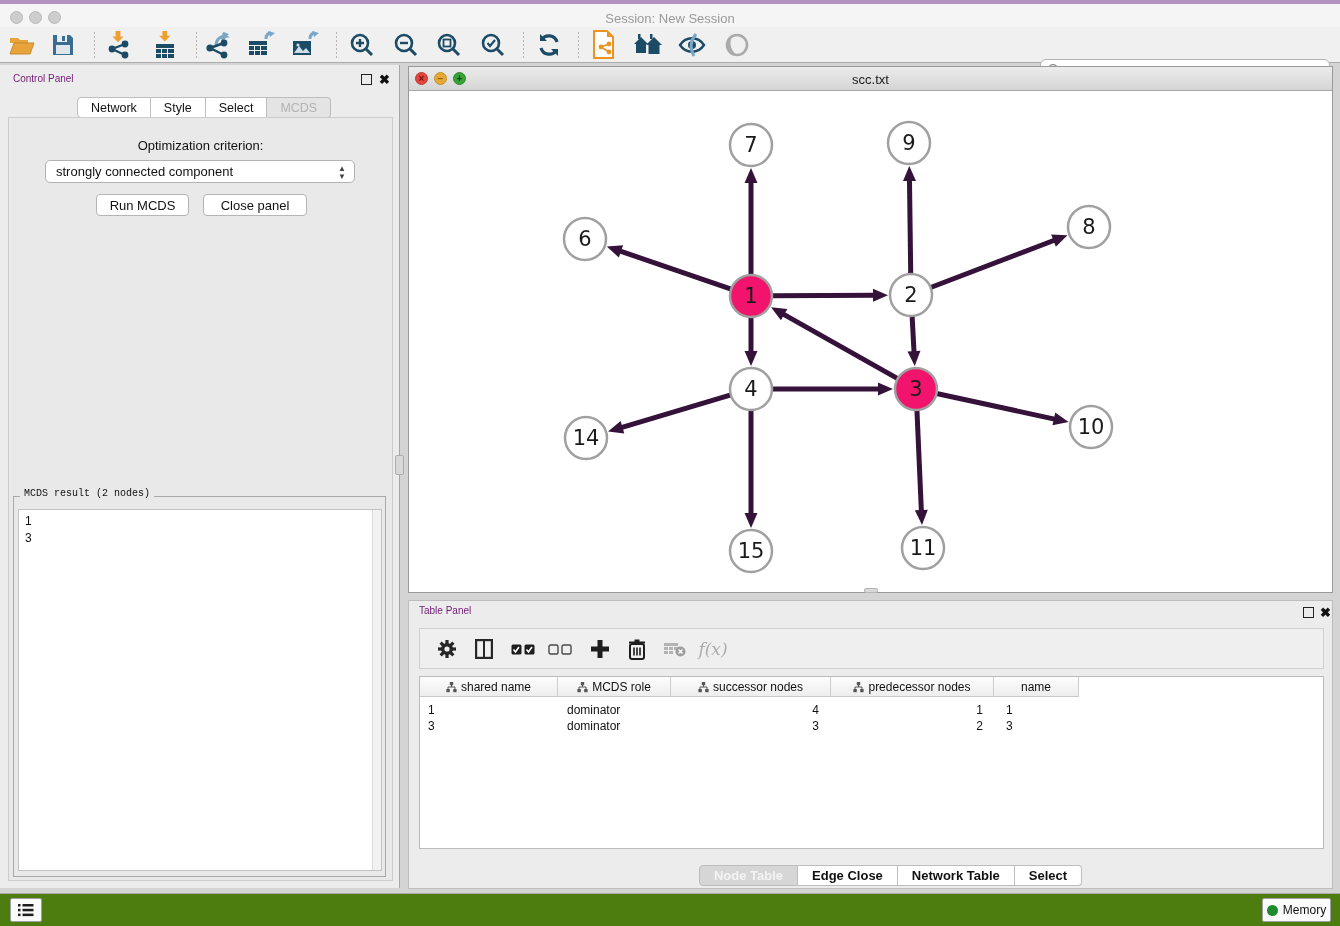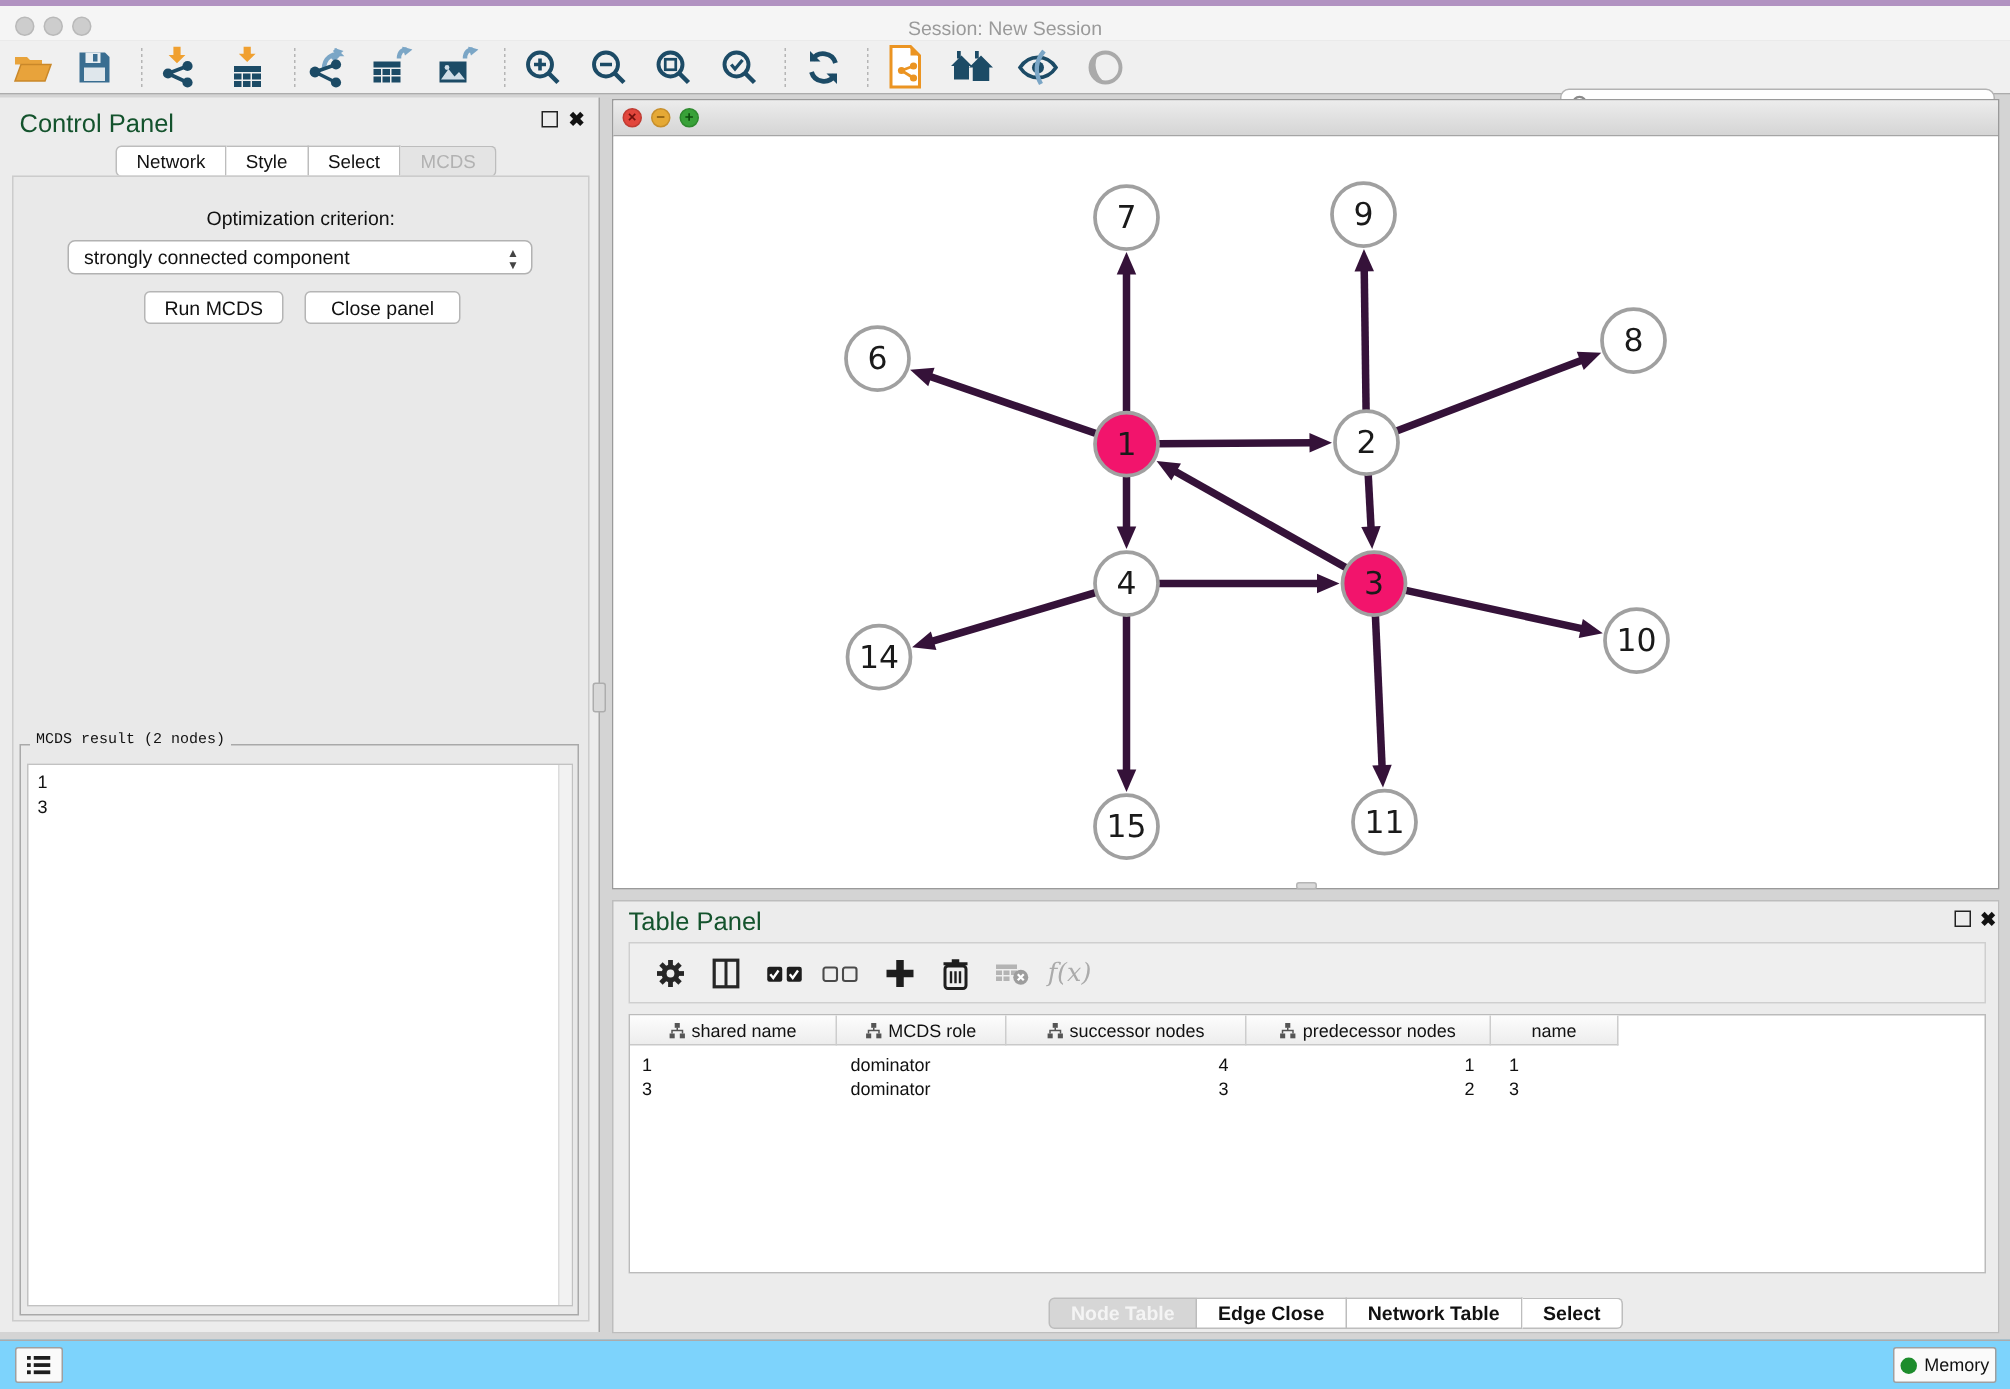--- a/index.html
+++ b/index.html
@@ -23,21 +23,21 @@
     background-size:1px 4px; }
   #search-box { left:1040px; top:32px; width:290px; height:23px; background:#fff;
     border:1px solid #b3b3b3; border-radius:6px; display:flex; align-items:center;
     padding-left:6px; }
   #search-input { border:none; outline:none; flex:1; height:19px; font-size:12px;
     background:transparent; }
 
   
   #control-panel { left:0; top:65px; width:400px; height:823px; background:#ececec;
     border-right:1px solid #a6a6a6; }
-  .panel-title { font-size:17px; color:#14532d; }
+  .panel-title { font-size:10px; color:#701a75; }
   .winctl-box { width:11px; height:11px; border:1.5px solid #222; }
   .winctl-x { font-size:13px; font-weight:bold; color:#111; line-height:11px; }
   #cp-tabs { left:77px; top:32px; display:flex;align-items:center; }
   .seg-tab { height:21px; padding:0 13px; font-size:12.5px; display:flex;
     align-items:center; background:#fff; border:1px solid #bdbdbd; border-left:none;
     color:#111; }
   .seg-tab:first-child { border-left:1px solid #bdbdbd;
     border-radius:4px 0 0 4px; }
   .seg-tab:last-child { border-radius:0 4px 4px 0; }
   .seg-tab.selected { background:#e4e4e4; color:#b2b2b2; }
@@ -101,21 +101,21 @@
     line-height:16px; }
   #tp-tabs { left:0; right:0; top:264px; display:flex; justify-content:center;padding-left:40px; }
   .tp-tab { height:21px; padding:0 14px; font-size:13px; font-weight:bold;
     display:flex; align-items:center; background:#fff; border:1px solid #bdbdbd;
     border-left:none; color:#111; }
   .tp-tab:first-child { border-left:1px solid #bdbdbd; border-radius:4px 0 0 4px; }
   .tp-tab:last-child { border-radius:0 4px 4px 0; }
   .tp-tab.selected { background:#d6d6d6; color:#f4f4f4; }
 
   
-  #statusbar { left:0; top:893px; width:1340px; height:33px; background:#7dd3fc;
+  #statusbar { left:0; top:893px; width:1340px; height:33px; background:#4d7c0f;
     border-top:1px solid #ababab; }
   .sb-btn { top:4px; height:24px; background:#fafafa; border:1px solid #9f9f9f;
     border-radius:2px; display:flex; align-items:center; justify-content:center;
     gap:5px; font-size:12px; color:#111; }
   #memory-dot { width:11px; height:11px; border-radius:50%; background:#1d8c2c; }
 </style>
 </head>
 <body>
 
 <div class="abs" id="titlebar">
@@ -327,20 +327,21 @@
     </div>
   </div>
 </div>
 <div class="abs splitter-grip"></div>
 
 <div class="abs" id="network-window">
   <div class="abs" id="net-titlebar">
     <span class="abs tl" id="tl-close">×</span>
     <span class="abs tl" id="tl-min">−</span>
     <span class="abs tl" id="tl-zoom">+</span>
+    <div class="abs" id="net-title">scc.txt</div>
   </div>
   <svg class="abs" id="graph-canvas" width="923" height="501" viewBox="0 0 923 501">
       <line x1="342" y1="184" x2="342" y2="89" stroke="#351239" stroke-width="5"></line>
       <polygon points="342,77 348.5,92 335.5,92" fill="#351239"></polygon>
       <line x1="322.13828360996655" y1="198.18001304679575" x2="209.10286065005576" y2="159.3666449220071" stroke="#351239" stroke-width="5"></line>
       <polygon points="197.7533084271795,155.4695095201761 214.0511970484333,154.1932546517402 209.82930036311635,166.4886028931895" fill="#351239"></polygon>
       <line x1="362.9995898557659" y1="204.86875256340147" x2="467.0006835737235" y2="204.21874572766424" stroke="#351239" stroke-width="5"></line>
       <polygon points="479.00044920558975,204.14374719246507 464.0413663723232,210.73736841205823 463.9601179591907,197.73762231086982" fill="#351239"></polygon>
       <line x1="342" y1="226" x2="342" y2="263" stroke="#351239" stroke-width="5"></line>
       <polygon points="342,275 335.5,260 348.5,260" fill="#351239"></polygon>

